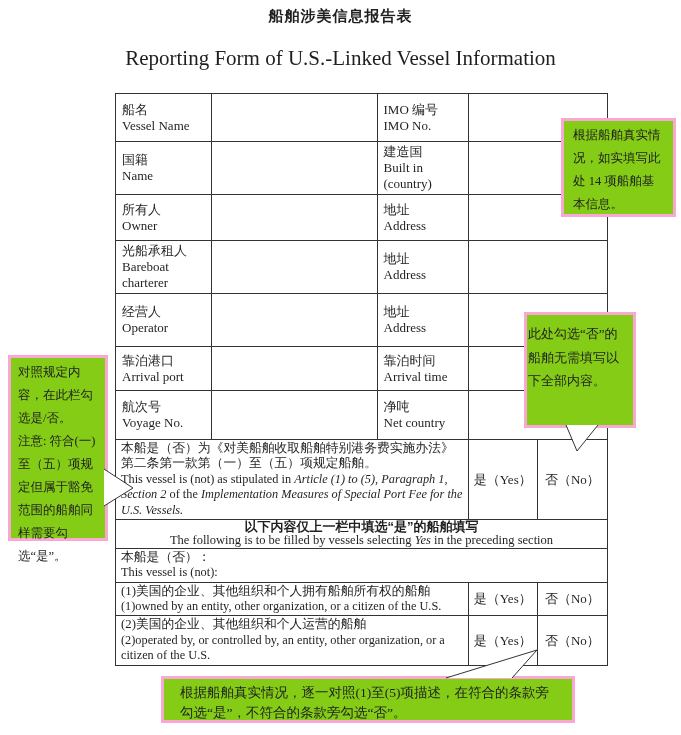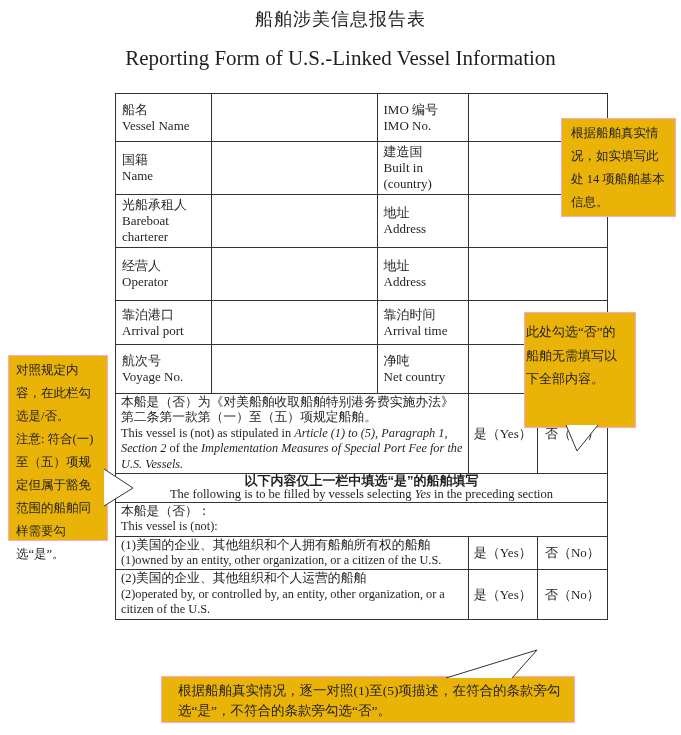--- a/index.html
+++ b/index.html
@@ -5,21 +5,21 @@
   * { box-sizing: border-box; margin: 0; padding: 0; }
   html,body { width: 681px; height: 735px; }
   body {
     position: relative;
     background: #ffffff;
     color: #1f1f1f;
     font-family: "Liberation Serif", "DejaVu Serif", serif;
   }
   .title {
     position: absolute; top: 7px; left: 0; width: 100%;
-    text-align: center; font-size: 18px; font-weight: 400; letter-spacing: 1px;
+    text-align: center; font-size: 15px; font-weight: 700; letter-spacing: 1px;
   }
   .subtitle {
     position: absolute; top: 46px; left: 0; width: 100%;
     text-align: center; font-size: 21px;
   }
   table.form {
     position: absolute; left: 115px; top: 93px; width: 493px;
     border-collapse: collapse; table-layout: fixed; z-index: 1;
   }
   td {
@@ -35,21 +35,21 @@
   tr.r10 { height: 31px; } tr.r11 { height: 30px; } tr.r12 { height: 46px; }
   td.dense { font-size: 12.3px; line-height: 15.4px; padding: 1px 5px; vertical-align: middle; }
   td.dense .zh { font-size: 12.8px; }
   tr.r9 td { text-align: center; padding: 0; line-height: 13.9px; }
   .section-zh {
     font-family: "Liberation Sans", "DejaVu Sans", sans-serif;
     font-weight: 700; font-size: 13px;
   }
   .section-en { font-size: 12.5px; }
   .callout {
-    position: absolute; background: #eab308; border: 1px solid #f9a8d4;
+    position: absolute; background: #84cc16; border: 3px solid #f9a8d4;
     z-index: 2; font-size: 12.5px; line-height: 23px;
   }
   #callout-basic { left: 561px; top: 118px; width: 115px; height: 99px; padding: 3px 8px 0 9px; }
   #callout-no    { left: 524px; top: 312px; width: 112px; height: 116px; padding: 7px 13px 0 1px; font-size: 13px; line-height: 23.5px; }
   #callout-left  { left: 8px;  top: 355px; width: 100px; height: 186px; padding: 3px 4px 8px 7px; white-space: pre-line; }
   #callout-bottom{ left: 161px; top: 676px; width: 414px; height: 47px; padding: 4px 10px 0 16px; font-size: 13.5px; line-height: 19.5px; }
   svg.overlay { position: absolute; left: 0; top: 0; z-index: 3; pointer-events: none; }
 </style>
 </head>
 <body>
@@ -83,20 +83,32 @@
           <div class="zh">国籍</div>
           <div class="en">Name</div>
         </td>
     <td class="field"></td>
     <td>
           <div class="zh">建造国</div>
           <div class="en">Built in (country)</div>
         </td>
     <td class="field" colspan="2"></td>
   </tr>
+  <tr class="r3">
+    <td>
+          <div class="zh">所有人</div>
+          <div class="en">Owner</div>
+        </td>
+    <td class="field"></td>
+    <td>
+          <div class="zh">地址</div>
+          <div class="en">Address</div>
+        </td>
+    <td class="field" colspan="2"></td>
+  </tr>
   <tr class="r4">
     <td>
           <div class="zh">光船承租人</div>
           <div class="en">Bareboat charterer</div>
         </td>
     <td class="field"></td>
     <td>
           <div class="zh">地址</div>
           <div class="en">Address</div>
         </td>

